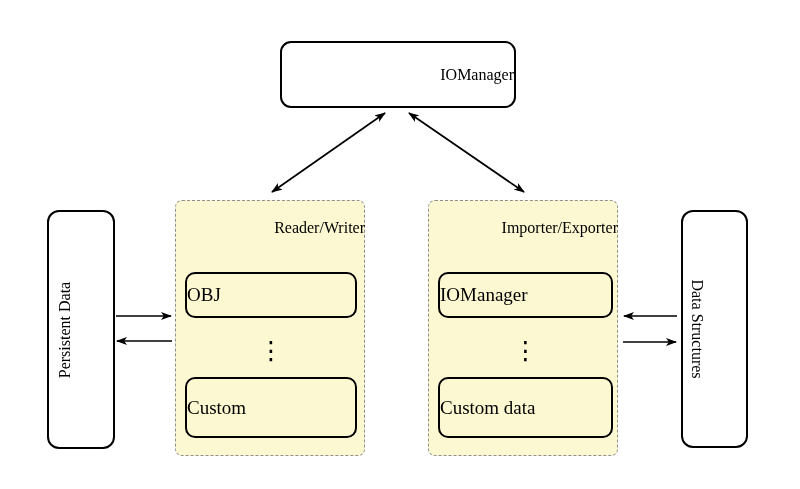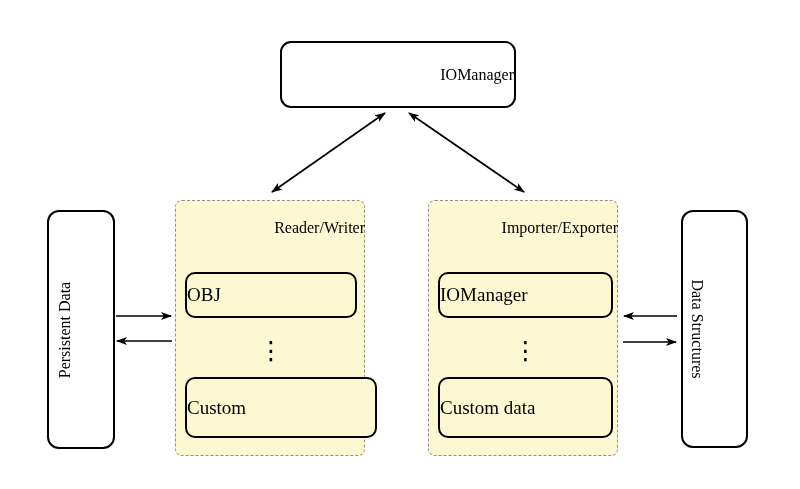--- a/index.html
+++ b/index.html
@@ -56,21 +56,21 @@
   .inner-node{
     position:absolute;
     border:2.6px solid var(--ink);
     border-radius:10px;
     background:var(--yellow);
     display:flex;flex-direction:column;align-items:flex-start;justify-content:center;
     font-size:19px;line-height:26px;
     text-align:center;
   }
   .obj{left:185px;top:272px;width:172px;height:46px;}
-  .custom-file{left:185px;top:377px;width:192px;height:61px;}
+  .custom-file{left:185px;top:377px;width:172px;height:61px;}
   .openmesh{left:438px;top:272px;width:175px;height:46px;}
   .custom-data{left:438px;top:377px;width:175px;height:61px;}
 
   .vdots{
     position:absolute;
     display:flex;align-items:center;justify-content:center;
     font-family:"DejaVu Sans",sans-serif;
     font-size:25px;line-height:1;
     color:var(--ink);
   }

